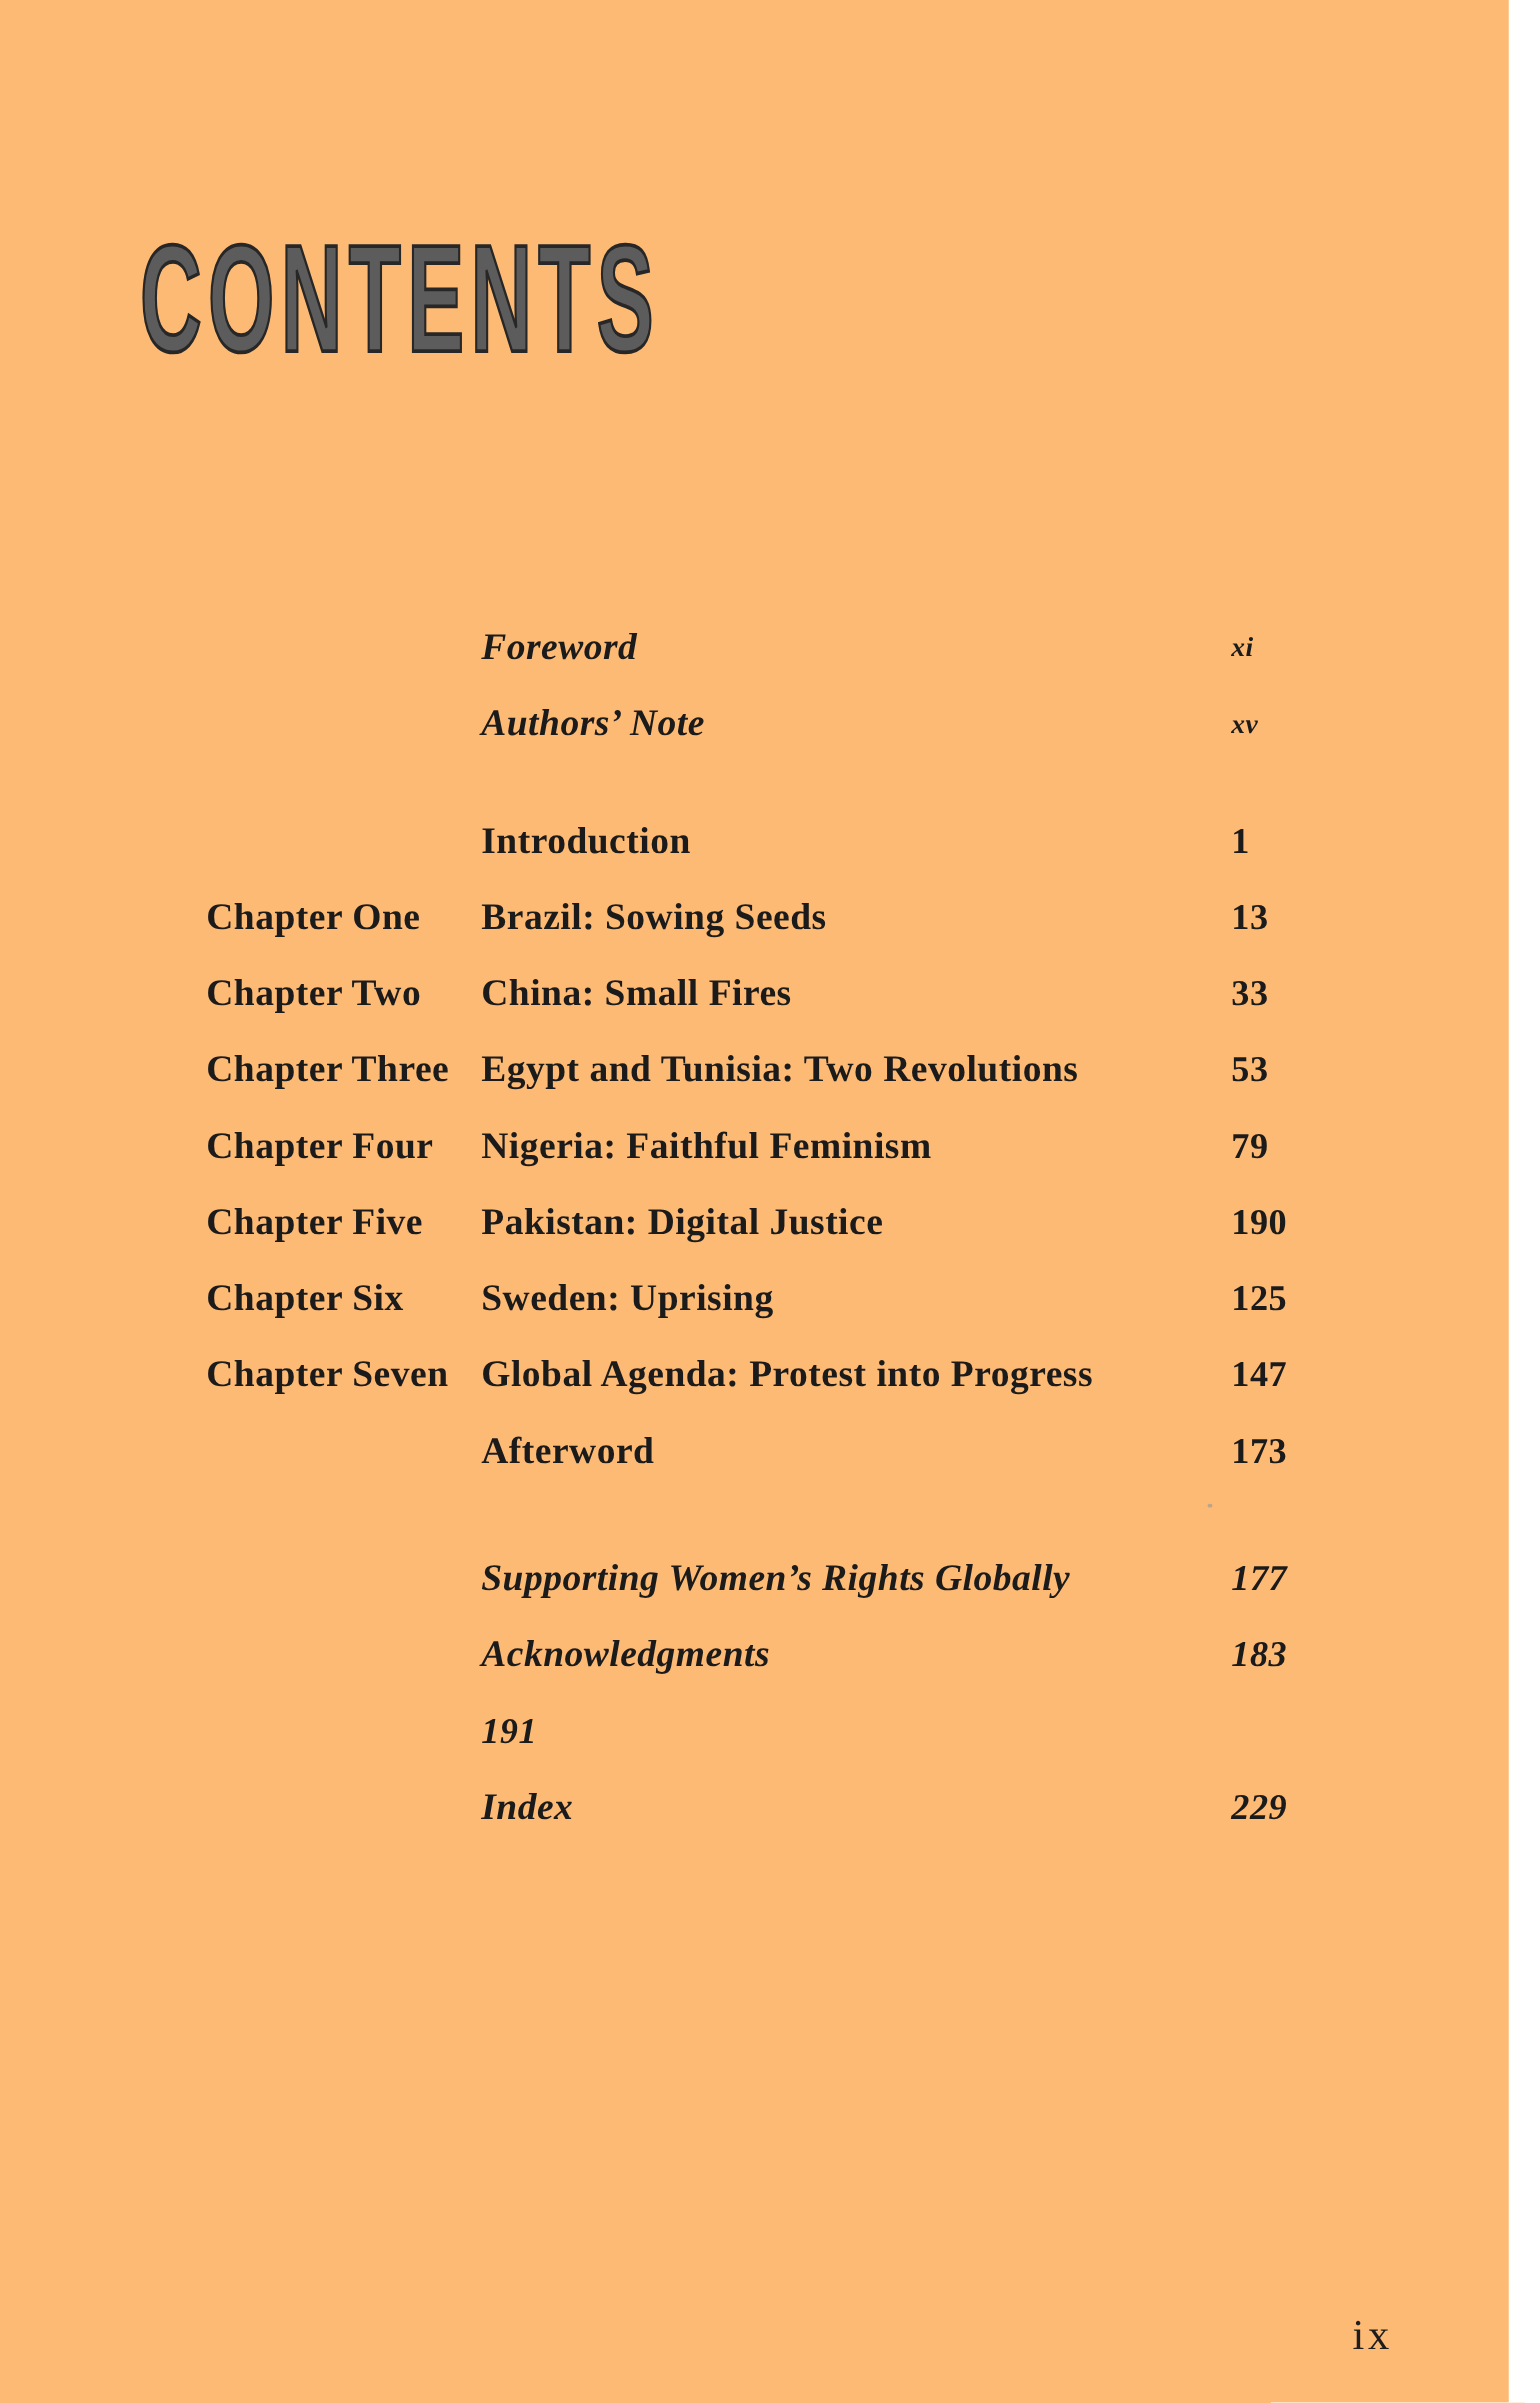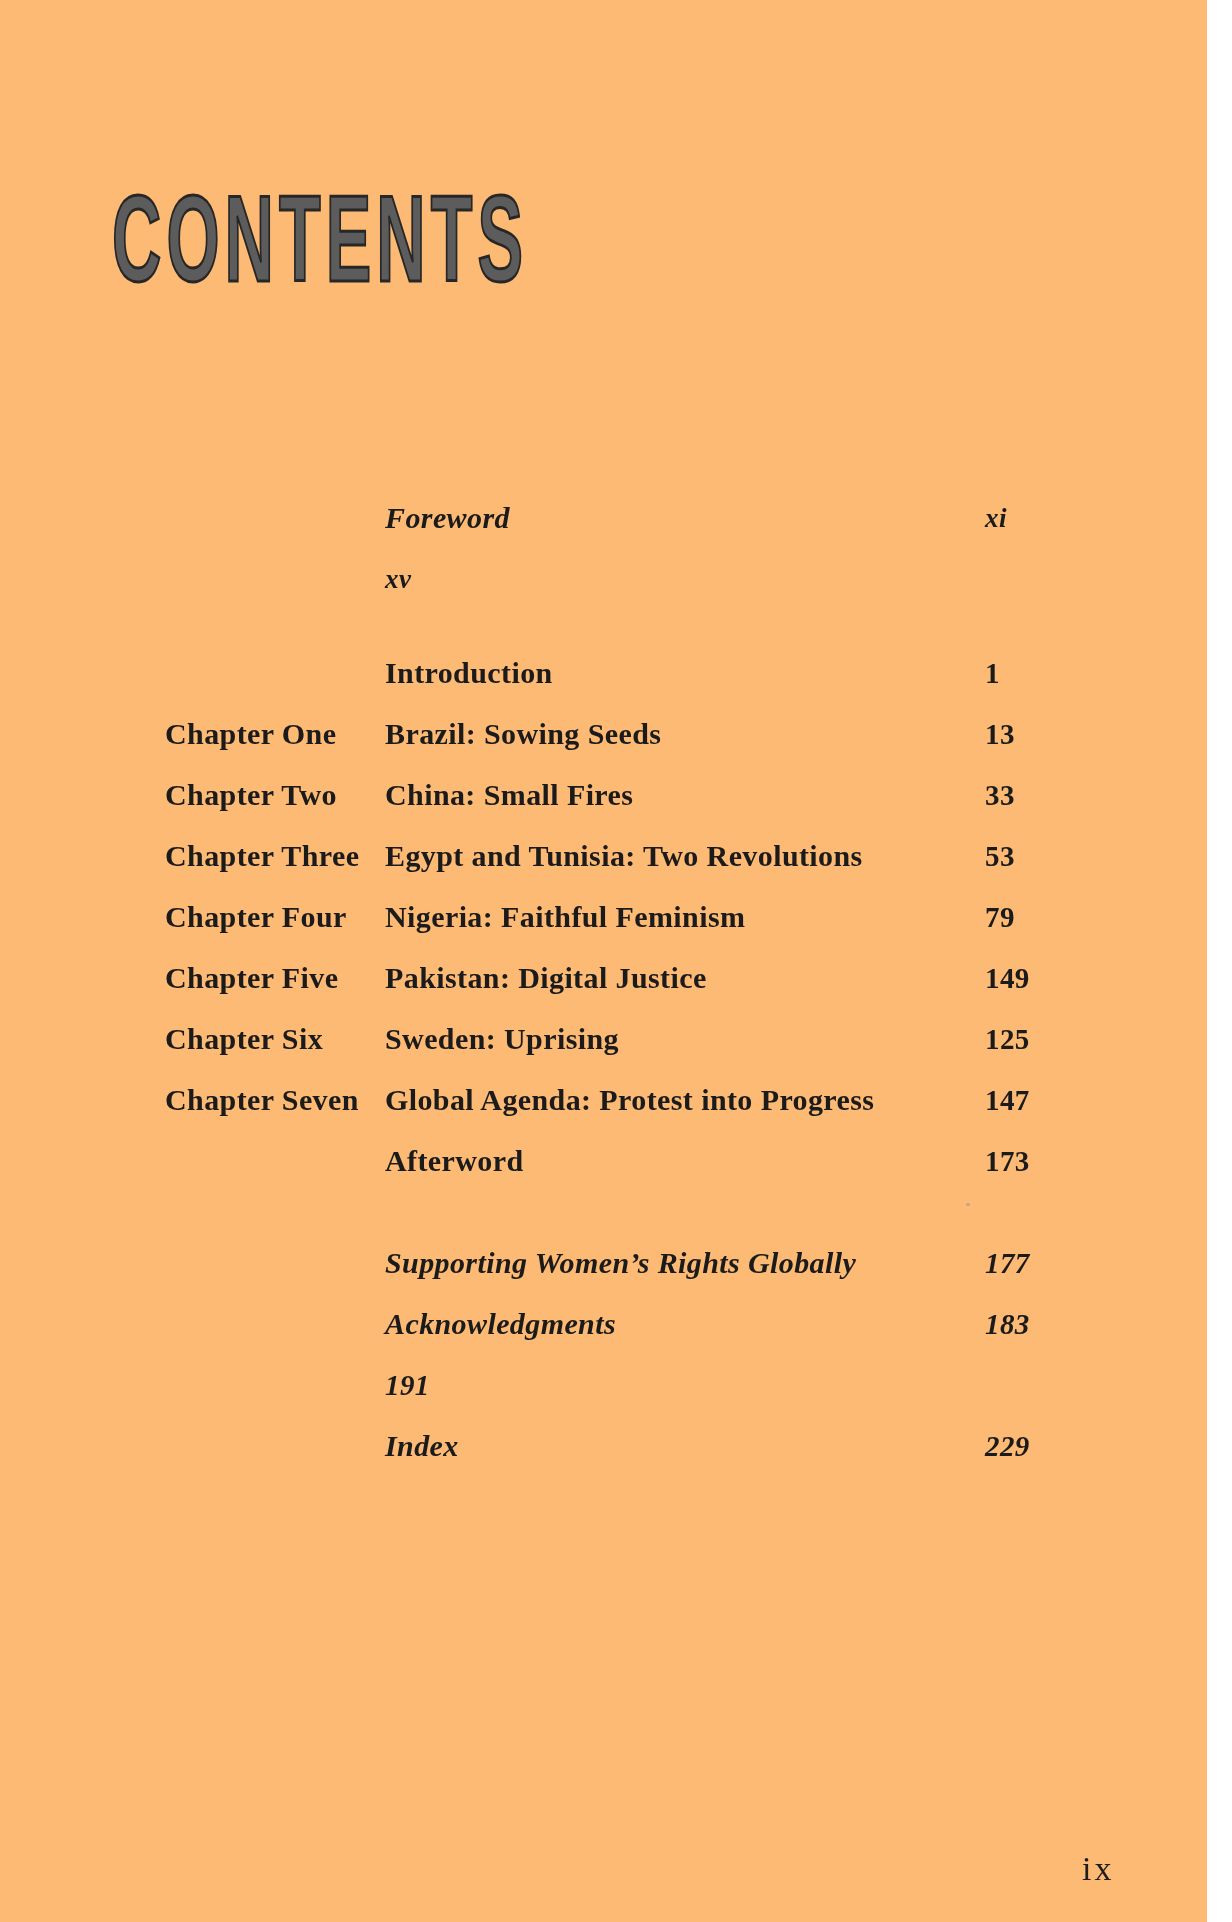--- a/index.html
+++ b/index.html
@@ -63,21 +63,21 @@
   .toc-page {
     flex: 1 1 auto;
     font-size: 29px;
   }
   .toc-section.front .toc-title,
   .toc-section.front .toc-page,
   .toc-section.back .toc-title,
   .toc-section.back .toc-page {
     font-style: italic;
   }
-  .toc-section.front .toc-page { font-size: 27px; }
+  .toc-section.front .toc-page { font-size: 22px; }
   
   .folio {
     position: absolute;
     left: 1082px;
     top: 1850px;
     font-size: 34px;
     letter-spacing: 3px;
     color: #1e1e1e;
   }
   
@@ -101,20 +101,21 @@
 
   <div class="toc">
     <div class="toc-section front">
         <div class="toc-row">
           <span class="toc-label"></span>
           <span class="toc-title">Foreword</span>
           <span class="toc-page">xi</span>
         </div>
         <div class="toc-row">
           <span class="toc-label"></span>
+          <span class="toc-title">Authors’ Note</span>
           <span class="toc-page">xv</span>
         </div>
       </div>
     <div class="toc-section main">
         <div class="toc-row">
           <span class="toc-label"></span>
           <span class="toc-title">Introduction</span>
           <span class="toc-page">1</span>
         </div>
         <div class="toc-row">
@@ -133,21 +134,21 @@
           <span class="toc-page">53</span>
         </div>
         <div class="toc-row">
           <span class="toc-label">Chapter Four</span>
           <span class="toc-title">Nigeria: Faithful Feminism</span>
           <span class="toc-page">79</span>
         </div>
         <div class="toc-row">
           <span class="toc-label">Chapter Five</span>
           <span class="toc-title">Pakistan: Digital Justice</span>
-          <span class="toc-page">149</span>
+          <span class="toc-page">190</span>
         </div>
         <div class="toc-row">
           <span class="toc-label">Chapter Six</span>
           <span class="toc-title">Sweden: Uprising</span>
           <span class="toc-page">125</span>
         </div>
         <div class="toc-row">
           <span class="toc-label">Chapter Seven</span>
           <span class="toc-title">Global Agenda: Protest into Progress</span>
           <span class="toc-page">147</span>

